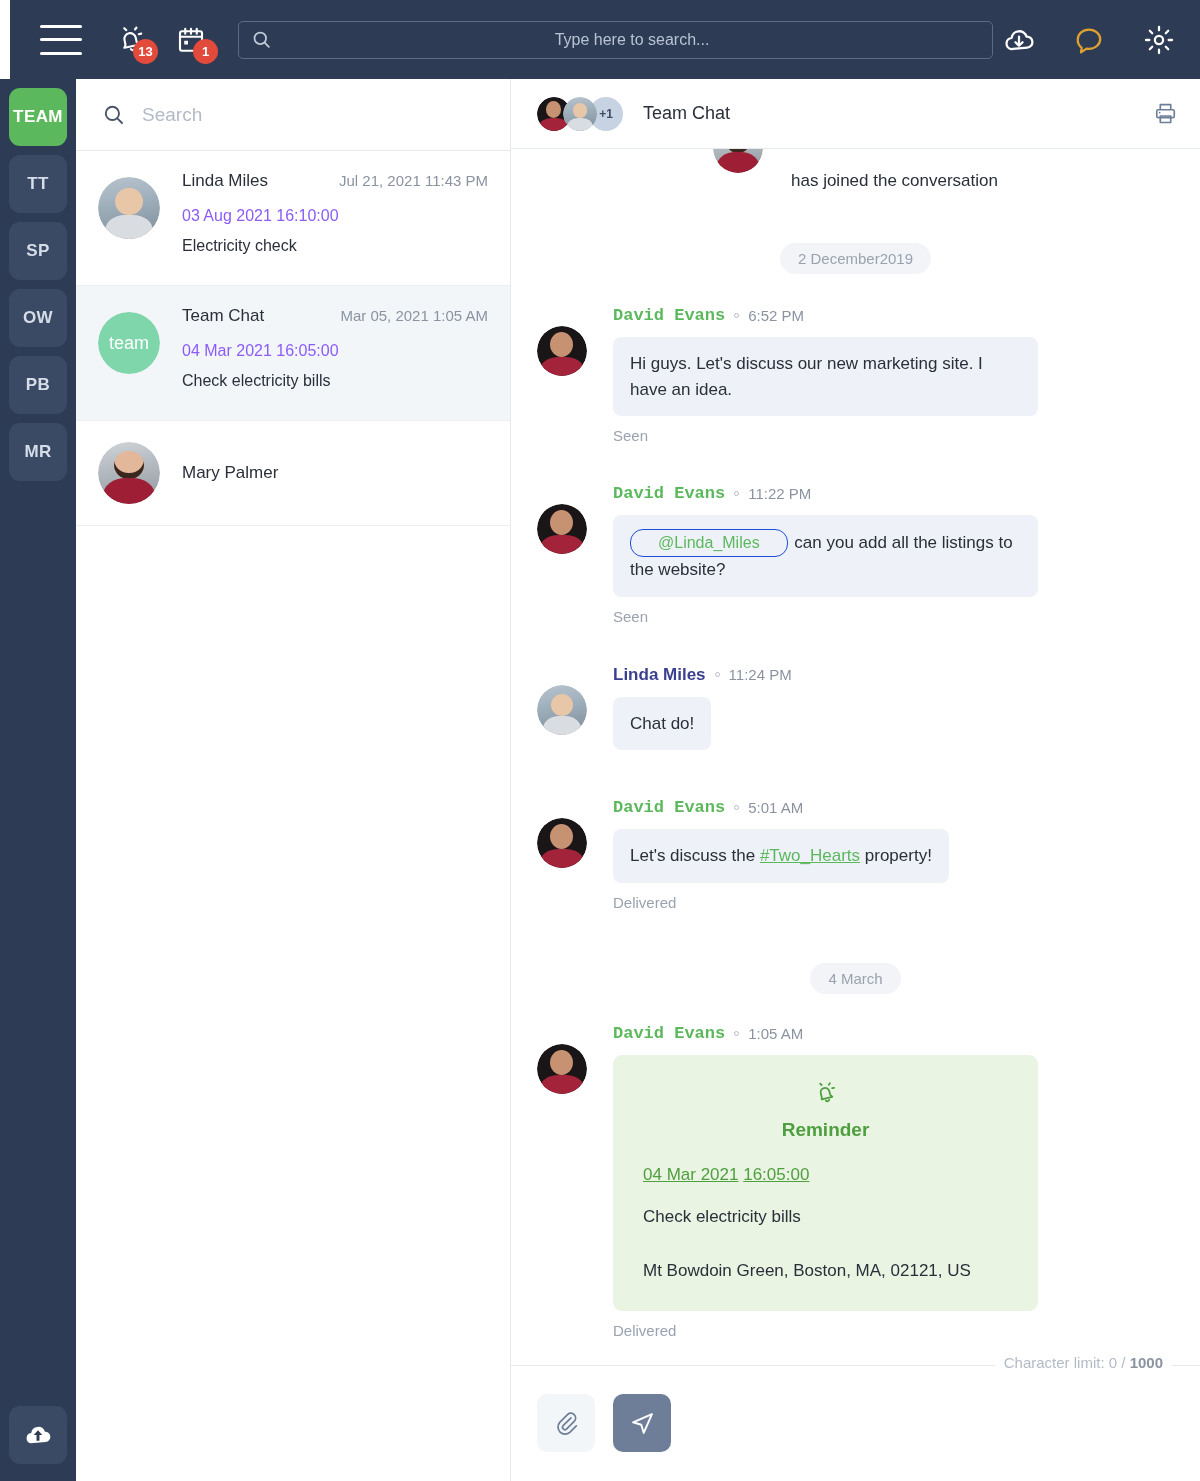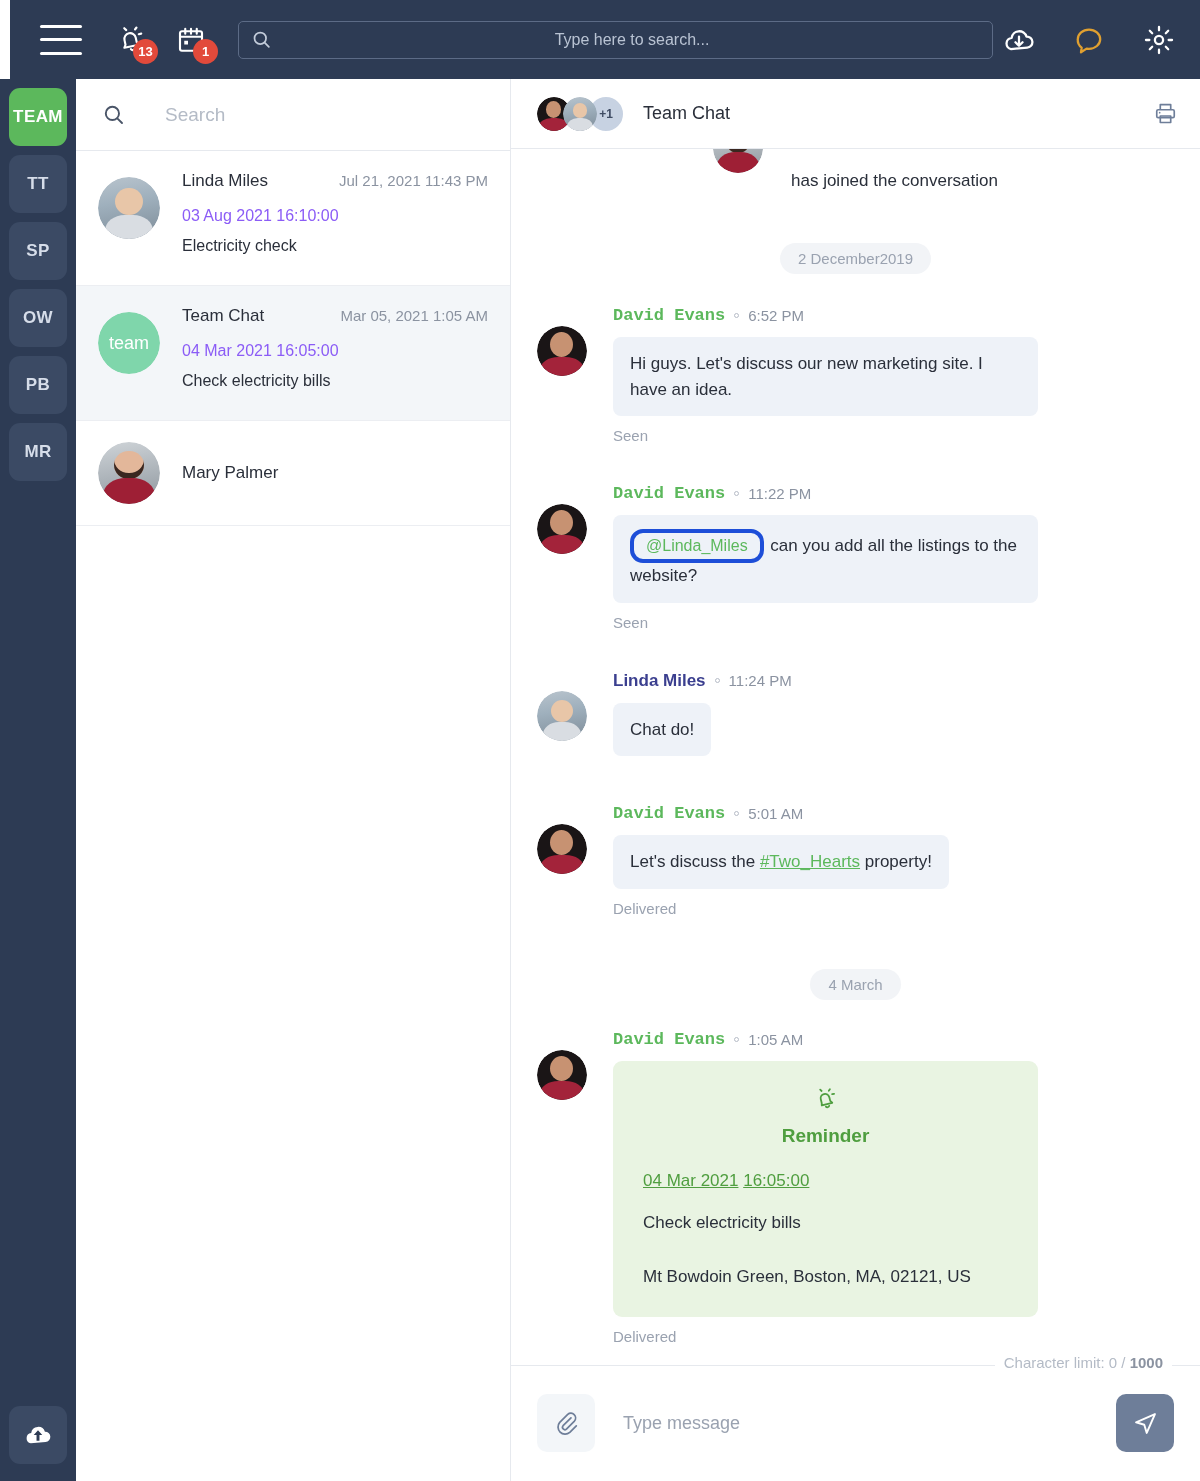--- a/index.html
+++ b/index.html
@@ -72,21 +72,20 @@
     background:#fff; border-right:1px solid #e6e9ee;
   }
   .convsearch {
     height:72px; display:flex; align-items:center; padding:0 26px;
     border-bottom:1px solid #e6e9ee;
   }
   .convsearch .sicon { margin-right:16px; display:flex; }
   .convsearch input {
     flex:1; border:none; outline:none; font-size:19px; color:#2d3b54;
     font-family:inherit;
-    margin-left:23px;
   }
   .convsearch input::placeholder { color:#b4bbc6; }
 
   .convrow {
     display:flex; padding:20px 22px 20px 22px; border-bottom:1px solid #eceef2;
     cursor:pointer; min-height:135px;
   }
   .convrow.selected { background:#f3f6f9; }
   .convrow .av { width:62px; height:62px; border-radius:50%; flex:0 0 62px;
     margin-right:22px; margin-top:6px; overflow:hidden; }
@@ -164,22 +163,22 @@
   .mname.blue  { color:#3b3f8f; }
   .mdot { width:5px; height:5px; border-radius:50%; border:1px solid #b6bcc7; }
   .mtime { font-size:15px; color:#8b93a1; }
   .bubble {
     margin-top:12px; background:#eef2f8; border-radius:8px;
     padding:14px 17px; font-size:17px; color:#2a2f3a; line-height:1.5;
     width:fit-content; max-width:425px;
   }
   .status { margin-top:11px; font-size:15px; color:#9aa2b0; }
   .mention {
-    display:inline-block; border:4px solid #1d4ed8; border-radius:13px;
-    padding:1px 12px; color:#5cb85c; font-size:16px; margin-right:2px;
+    display:inline-block; border:1px solid #1d4ed8; border-radius:13px;
+    padding:1px 27px; color:#5cb85c; font-size:16px; margin-right:2px;
   }
   .hashtag { color:#5cb85c; text-decoration:underline; }
 
   .reminder {
     margin-top:12px; background:#e9f4e2; border-radius:9px;
     padding:26px 30px 30px 30px; width:425px;
   }
   .rmhead { display:flex; align-items:center; gap:14px;flex-direction:column; }
   .rmtitle { color:#4f9e3f; font-size:19px; font-weight:700; }
   .rmdt { margin-top:24px; font-size:17px; color:#4f9e3f; }
@@ -490,21 +489,20 @@
       <div class="charline"></div>
       <div class="charlimit"><span>Character limit: 0 / </span><b>1000</b></div>
 
       <div class="composer-inner">
         <div class="attach">
           <svg width="26" height="26" viewBox="0 0 24 24" fill="none" stroke="#6e7e99" stroke-width="1.6" stroke-linecap="round" stroke-linejoin="round">
             <path d="M16.6 7.2 9.3 14.5a2.2 2.2 0 0 0 3.1 3.1l7.4-7.4a4.4 4.4 0 0 0-6.2-6.2l-7.4 7.4a6.6 6.6 0 0 0 9.3 9.3l6-6"></path>
           </svg>
         </div>
 
-        <input class="msginput" type="text" value="" placeholder="Type message" style="">
 
         <button class="send">
           <svg width="27" height="27" viewBox="0 0 24 24" fill="none" stroke="#ffffff" stroke-width="1.7" stroke-linejoin="round">
             <path d="M20.4 3.6 3.6 10.9l7.3 2.2 2.2 7.3z"></path>
           </svg>
         </button>
       </div>
     </div>
 
   </div>

